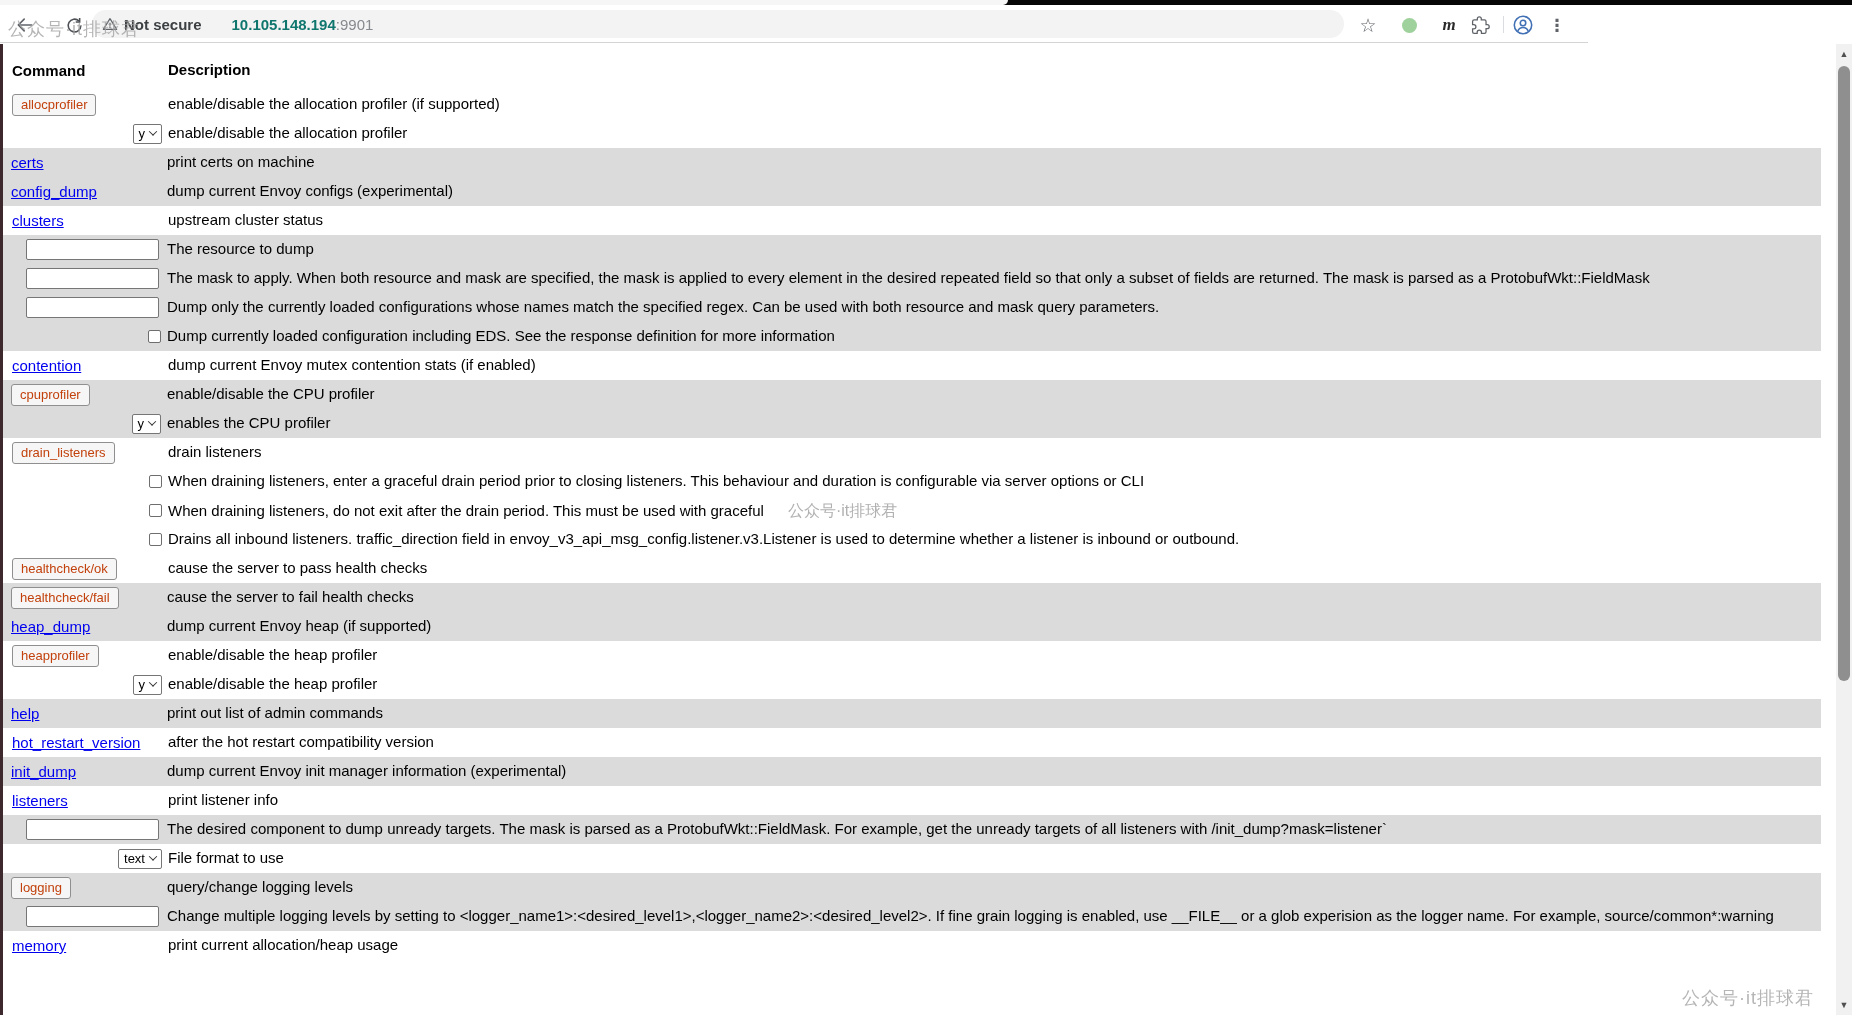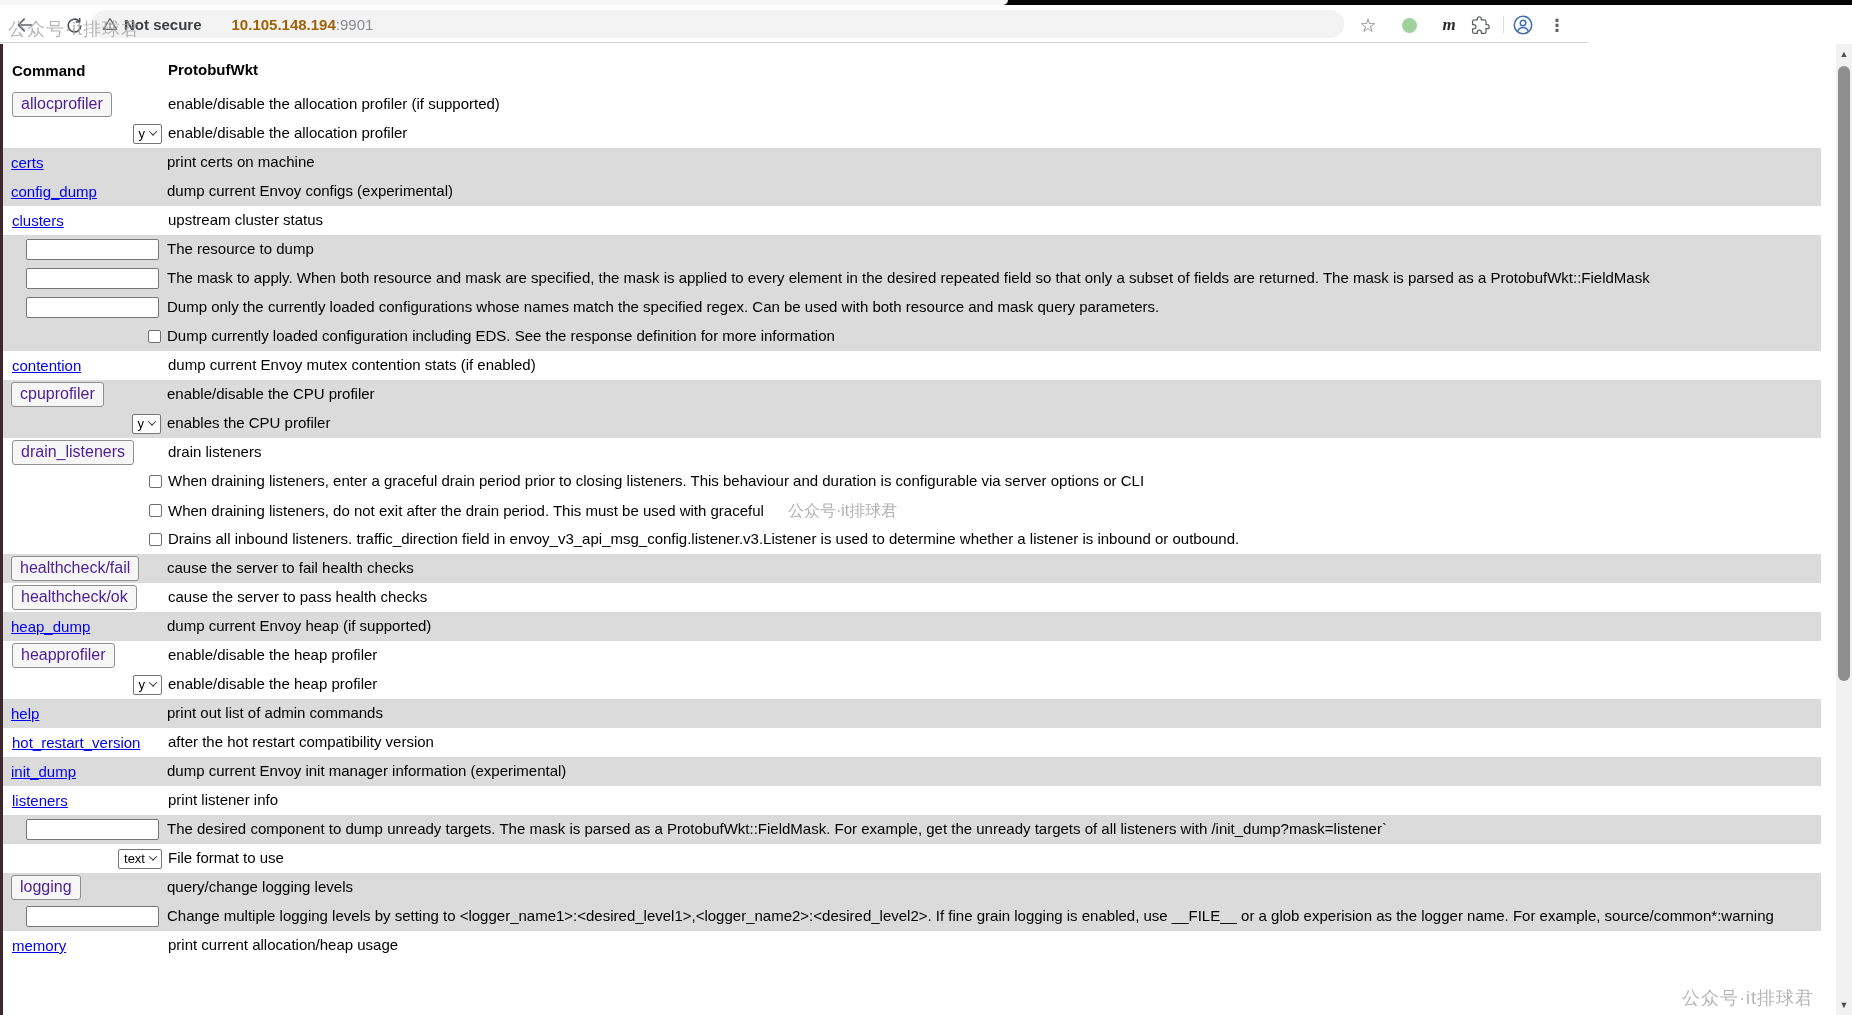--- a/index.html
+++ b/index.html
@@ -16,21 +16,21 @@
   .toolbar { position:absolute; top:5px; left:0; width:1588px; height:38px;
              background:#ffffff; border-bottom:1px solid #d4d4d4; }
   .nav-ico { position:absolute; display:flex; align-items:center; justify-content:center; cursor:pointer; }
   .back    { left:14px; top:9px; width:22px; height:22px; }
   .reload  { left:64px; top:10px; width:20px; height:20px; }
   .omnibox { position:absolute; left:92px; top:5px; width:1252px; height:28px;
              background:#f3f3f3; border-radius:14px; display:flex; align-items:center;
              padding-left:10px; }
   .notsecure { font-size:15px; font-weight:600; color:#3c4043; margin-left:6px; }
   .url { font-size:15px; margin-left:30px; }
-  .url .host { color:#a16207; font-weight:600; }
+  .url .host { color:#0f766e; font-weight:600; }
   .url .port { color:#868a8e; font-weight:400; }
   .tb-ico { position:absolute; display:flex; align-items:center; justify-content:center;
             color:#5f6368; cursor:pointer; }
   .star    { left:1357px; top:9px; width:22px; height:22px; font-size:19px; }
   .greendot{ left:1402px; top:13px; width:15px; height:15px; border-radius:50%;
              background:var(--green_dot,#9ed19b); }
   .ext-m   { left:1438px; top:9px; width:22px; height:22px; font-size:17px; font-weight:bold;
              font-style:italic; color:#2b2b2b; font-family:"Liberation Serif","DejaVu Serif",serif; }
   .puzzle  { left:1470px; top:10px; width:20px; height:20px; }
   .tb-divider { position:absolute; left:1503px; top:11px; width:1px; height:17px; background:#dadce0; }
@@ -51,21 +51,21 @@
                background:var(--frame_maroon,#3d282e); }
   .cmdtable { position:absolute; left:3px; top:0; width:1818px; padding-top:6px; }
   .row { display:flex; align-items:center; min-height:29px; padding-left:9px; }
   .bg-gray { background:var(--row_gray,#dbdbdb);padding-left:8px; }
   .bg-white { background:#ffffff; }
   .header-row { min-height:40px; background:#fff;justify-content:center; }
   .cell-cmd { flex:0 0 156px; width:156px; display:flex; align-items:center; }
   .cell-cmd.align-right { justify-content:flex-end; padding-right:6px; }
   .cell-desc { flex:1; font-size:15px; color:#000; line-height:1.35; padding-right:14px; }
   .hdr { font-weight:bold; font-size:15px; color:#000; }
-  .btn { font-size:16px; color:#4c1d95; padding:2px 8px 3px; background:#f6f6f6;
+  .btn { font-size:13px; color:#c2410c; padding:2px 8px 3px; background:#f6f6f6;
          border:1px solid #8f8f8f; border-radius:3px; cursor:pointer; white-space:nowrap; }
   .lnk { color:var(--link_blue,#0000ee); text-decoration:underline; font-size:15px; cursor:pointer; }
   .txt { width:133px; height:21px; background:#fff; border:1px solid #767676;
          border-radius:2px; margin-left:15px; }
   .cb  { width:13px; height:13px; background:#fff; border:1px solid #6e6e6e; border-radius:2px; }
   .sel { display:inline-flex; align-items:center; gap:5px; background:#fff;
          border:1px solid #767676; border-radius:2px; min-height:19px;
          padding:1px 5px 2px 5px; font-size:13px; cursor:pointer; }
   .sel.wide { min-width:57px; justify-content:flex-end; }
   .sel-chev { width:6px; height:6px; border-right:1.6px solid #333; border-bottom:1.6px solid #333;
@@ -133,21 +133,21 @@
 
     <div class="wm wm-toolbar">公众号·it排球君</div>
   </div>
 
   <div class="content">
     <div class="leftframe"></div>
 
     <div class="cmdtable">
       <div class="row header-row">
         <div class="cell-cmd hdr">Command</div>
-        <div class="cell-desc hdr">ProtobufWkt</div>
+        <div class="cell-desc hdr">Description</div>
       </div>
       <div id="tbody">
           <div class="row bg-white">
             <div class="cell-cmd">
               <span class="btn">allocprofiler</span>
             </div>
             <div class="cell-desc"><span>enable/disable the allocation profiler (if supported)</span></div>
           </div>
           <div class="row bg-white">
             <div class="cell-cmd align-right">
@@ -238,31 +238,31 @@
               <span class="cb"></span>
             </div>
             <div class="cell-desc"><span>When draining listeners, do not exit after the drain period. This must be used with graceful</span><span class="wm wm-inline">公众号·it排球君</span></div>
           </div>
           <div class="row bg-white">
             <div class="cell-cmd align-right">
               <span class="cb"></span>
             </div>
             <div class="cell-desc"><span>Drains all inbound listeners. traffic_direction field in envoy_v3_api_msg_config.listener.v3.Listener is used to determine whether a listener is inbound or outbound.</span></div>
           </div>
+          <div class="row bg-white">
+            <div class="cell-cmd">
+              <span class="btn">healthcheck/ok</span>
+            </div>
+            <div class="cell-desc"><span>cause the server to pass health checks</span></div>
+          </div>
           <div class="row bg-gray">
             <div class="cell-cmd">
               <span class="btn">healthcheck/fail</span>
             </div>
             <div class="cell-desc"><span>cause the server to fail health checks</span></div>
-          </div>
-          <div class="row bg-white">
-            <div class="cell-cmd">
-              <span class="btn">healthcheck/ok</span>
-            </div>
-            <div class="cell-desc"><span>cause the server to pass health checks</span></div>
           </div>
           <div class="row bg-gray">
             <div class="cell-cmd">
               <a class="lnk" href="#">heap_dump</a>
             </div>
             <div class="cell-desc"><span>dump current Envoy heap (if supported)</span></div>
           </div>
           <div class="row bg-white">
             <div class="cell-cmd">
               <span class="btn">heapprofiler</span>

